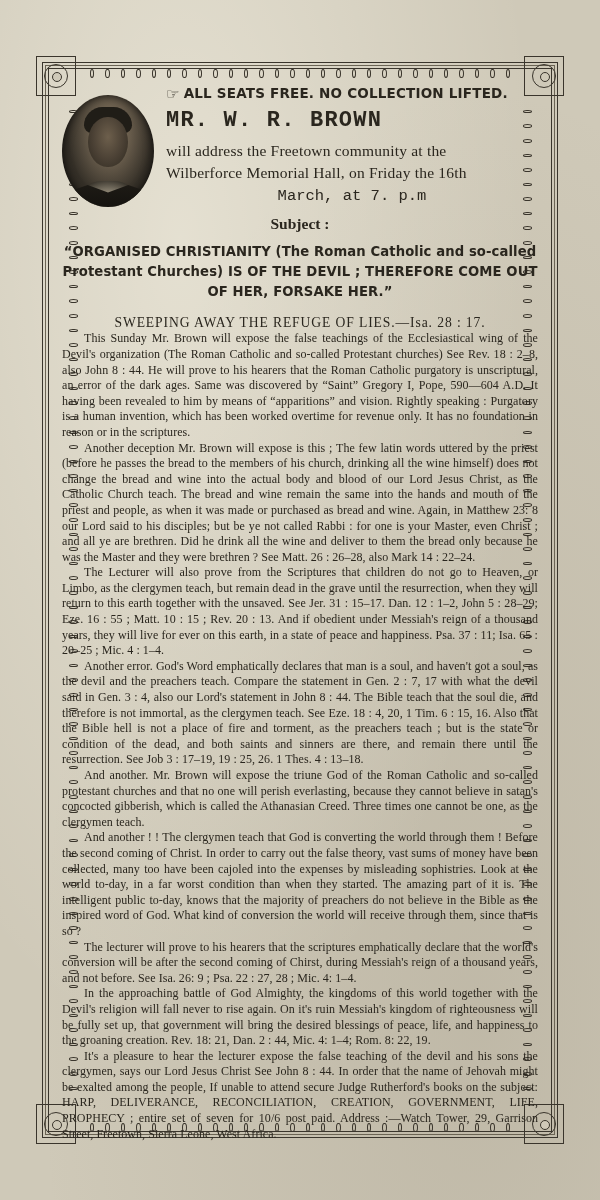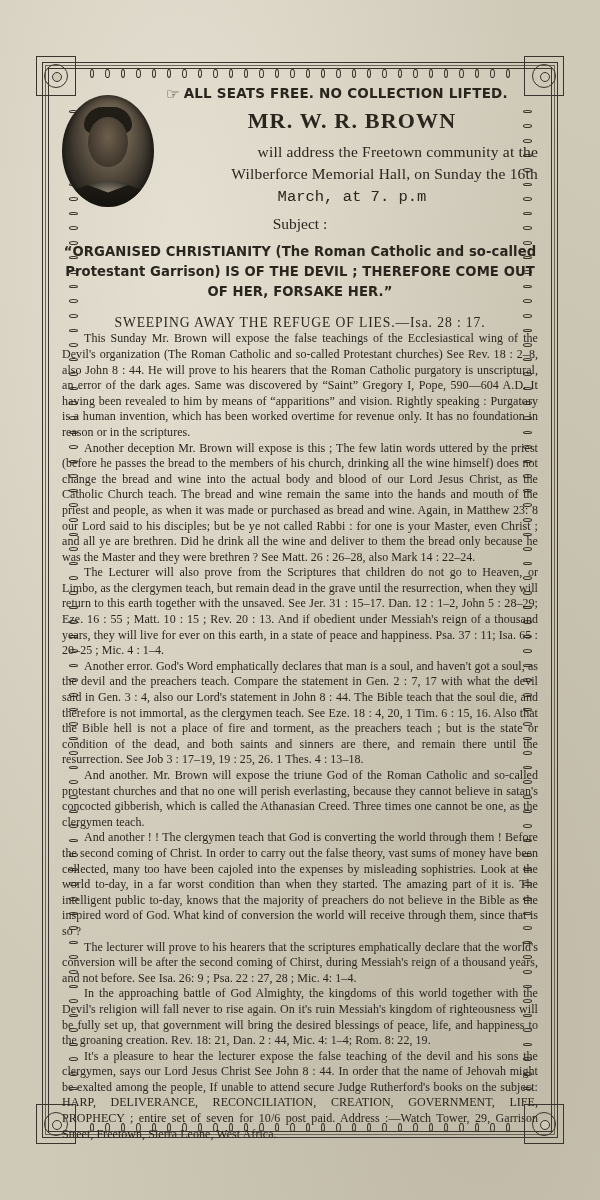--- a/index.html
+++ b/index.html
@@ -177,44 +177,44 @@
     white-space: nowrap;
     margin-top: 2px;
   }
   .hand-icon {
     display: inline-block;
     margin-right: 4px;
     font-size: 15px;
     transform: translateY(1px);
   }
   .name {
-    font-family: Liberation Serif, serif;
+    font-family: Liberation Mono, monospace;
     font-weight: bold;
     font-size: 22px;
     letter-spacing: 1.2px;
-    text-align: center;
+    text-align: left;
     margin: 6px 0 7px 0;
   }
   .addr {
     font-size: 15.5px;
     line-height: 1.45;
     letter-spacing: 0.2px;
-    text-align: right;
   }
   .addr-3 {
     text-align: center;
     font-size: 15.5px;
     margin-top: 2px;
     font-family: Liberation Mono, monospace;
   }
   .subject-label {
     text-align: center;
     font-size: 15.5px;
     margin-top: 8px;
     margin-bottom: 9px;
+    font-weight: bold;
   }
   .subject {
     font-family: "DejaVu Sans", sans-serif;
     font-weight: bold;
     font-size: 13.2px;
     line-height: 1.5;
     text-align: center;
     letter-spacing: 0.1px;
     margin: 0 0 14px 0;
   }
@@ -457,27 +457,27 @@
           <div class="collar"></div>
           <div class="suit"></div>
         </div>
       </div>
       <div class="head-text">
         <div class="line-free">
           <span class="hand-icon">☞</span><span>ALL SEATS FREE. NO COLLECTION LIFTED.</span>
         </div>
         <div class="name">MR. W. R. BROWN</div>
         <div class="addr">will address the Freetown community at the</div>
-        <div class="addr l2">Wilberforce Memorial Hall, on Sunday the 16th</div>
+        <div class="addr l2">Wilberforce Memorial Hall, on Friday the 16th</div>
         <div class="addr-3">March, at 7. p.m</div>
       </div>
     </div>
 
     <div class="subject-label">Subject :</div>
-    <div class="subject">“ORGANISED CHRISTIANITY (The Roman Catholic and so-called Protestant Garrison) IS OF THE DEVIL ; THEREFORE COME OUT OF HER, FORSAKE HER.”</div>
+    <div class="subject">“ORGANISED CHRISTIANITY (The Roman Catholic and so-called Protestant Churches) IS OF THE DEVIL ; THEREFORE COME OUT OF HER, FORSAKE HER.”</div>
 
     <div class="sweeping">SWEEPING AWAY THE REFUGE OF LIES.—Isa. 28 : 17.</div>
 
     <div class="body-text">
       <p>This Sunday Mr. Brown will expose the false teachings of the Ecclesiastical wing of the Devil's organization (The Roman Catholic and so-called Protestant churches) See Rev. 18 : 2–8, also John 8 : 44. He will prove to his hearers that the Roman Catholic purgatory is unscriptural, an error of the dark ages. Same was discovered by “Saint” Gregory I, Pope, 590—604 A.D. It having been revealed to him by means of “apparitions” and vision. Rightly speaking : Purgatory is a human invention, which has been worked overtime for revenue only. It has no foundation in reason or in the scriptures.</p>
       <p>Another deception Mr. Brown will expose is this ; The few latin words uttered by the priest (before he passes the bread to the members of his church, drinking all the wine himself) does not change the bread and wine into the actual body and blood of our Lord Jesus Christ, as the Catholic Church teach. The bread and wine remain the same into the hands and mouth of the priest and people, as when it was made or purchased as bread and wine. Again, in Matthew 23: 8 our Lord said to his disciples; but be ye not called Rabbi : for one is your Master, even Christ ; and all ye are brethren. Did he drink all the wine and deliver to them the bread only because he was the Master and they were brethren ? See Matt. 26 : 26–28, also Mark 14 : 22–24.</p>
       <p>The Lecturer will also prove from the Scriptures that children do not go to Heaven, or Limbo, as the clergymen teach, but remain dead in the grave until the resurrection, when they will return to this earth together with the unsaved. See Jer. 31 : 15–17. Dan. 12 : 1–2, John 5 : 28–29; Eze. 16 : 55 ; Matt. 10 : 15 ; Rev. 20 : 13. And if obedient under Messiah's reign of a thousand years, they will live for ever on this earth, in a state of peace and happiness. Psa. 37 : 11; Isa. 65 : 20–25 ; Mic. 4 : 1–4.</p>
       <p>Another error. God's Word emphatically declares that man is a soul, and haven't got a soul, as the devil and the preachers teach. Compare the statement in Gen. 2 : 7, 17 with what the devil said in Gen. 3 : 4, also our Lord's statement in John 8 : 44. The Bible teach that the soul die, and therefore is not immortal, as the clergymen teach. See Eze. 18 : 4, 20, 1 Tim. 6 : 15, 16. Also that the Bible hell is not a place of fire and torment, as the preachers teach ; but is the state or condition of the dead, and both saints and sinners are there, and remain there until the resurrection. See Job 3 : 17–19, 19 : 25, 26. 1 Thes. 4 : 13–18.</p>
       <p>And another. Mr. Brown will expose the triune God of the Roman Catholic and so-called protestant churches and that no one will perish everlasting, because they cannot believe in satan's concocted gibberish, which is called the Athanasian Creed. Three times one cannot be one, as the clergymen teach.</p>
       <p>And another ! ! The clergymen teach that God is converting the world through them ! Before the second coming of Christ. In order to carry out the false theory, vast sums of money have been collected, many too have been cajoled into the expenses by misleading sophistries. Look at the world to-day, in a far worst condition than when they started. The amazing part of it is. The intelligent public to-day, knows that the majority of preachers do not believe in the Bible as the inspired word of God. What kind of conversion the world will receive through them, since that is so ?</p>

